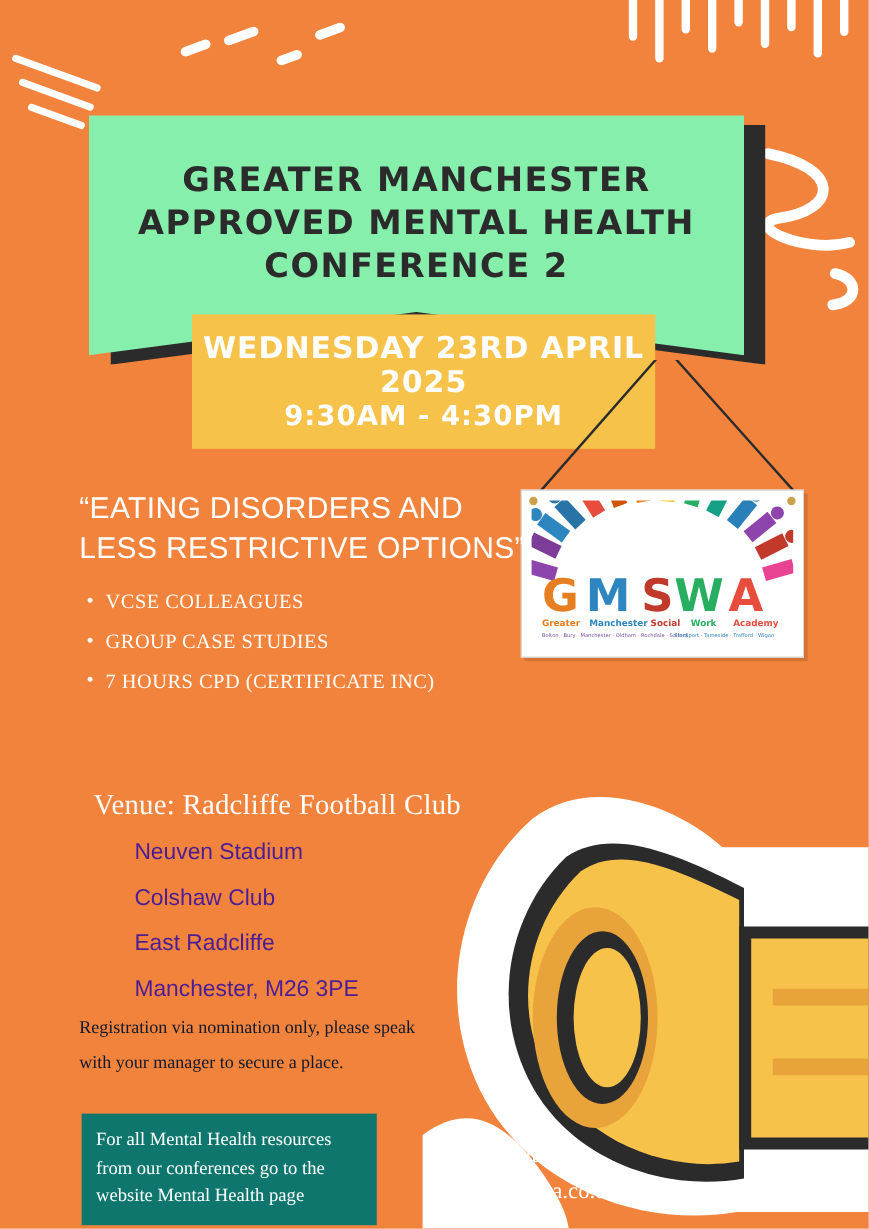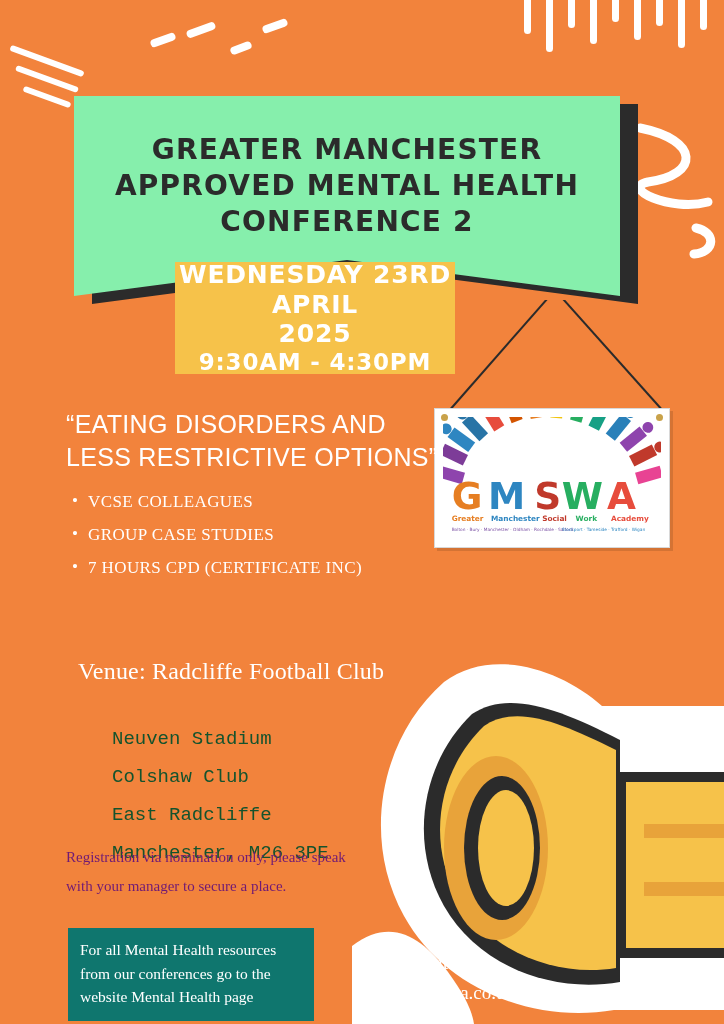--- a/index.html
+++ b/index.html
@@ -59,26 +59,25 @@
     font-size: 28px;
     line-height: 1.28;
     letter-spacing: 1.2px;
     color: #2B2B2B;
     text-align: center;
     text-transform: uppercase;
   }
 
   .date-band {
     position: absolute; top: 262px; left: 160px;
-    width: 280px; height: 112px;
+    width: 386px; height: 112px;
     background: #F6C24A;
     display: flex; flex-direction: column;
     align-items: center; justify-content: center;
     text-align: center;
-    margin-left: 15px;
   }
   .date-band .line {
     font-family: "DejaVu Sans", sans-serif;
     font-weight: bold;
     font-size: 25px;
     letter-spacing: 0.8px;
     color: #ffffff;
     line-height: 1.18;
     text-transform: uppercase;
   }
@@ -132,32 +131,32 @@
   }
 
   .venue-title {
     position: absolute; top: 658px; left: 78px;
     font-family: "Liberation Serif", serif;
     font-size: 24px;
     color: #ffffff;
     letter-spacing: 0.2px;
   }
   .venue-lines {
-    position: absolute; top: 720px; left: 112px;
-    font-family: Liberation Mono, monospace;
+    position: absolute; top: 692px; left: 112px;
+    font-family: Liberation Sans, sans-serif;
     font-size: 19px;
-    color: #14532d;
+    color: #4c1d95;
     line-height: 2.0;
   }
 
   .registration {
     position: absolute; top: 843px; left: 66px; width: 310px;
     font-family: "Liberation Serif", serif;
     font-size: 15px;
-    color: #701a75;
+    color: #0f172a;
     line-height: 1.9;
   }
 
   .note-box {
     position: absolute; top: 928px; left: 68px;
     width: 246px; padding: 10px 12px 12px 12px;
     background: #0f766e;
     color: #ffffff;
     font-family: "Liberation Serif", serif;
     font-size: 15.5px;

